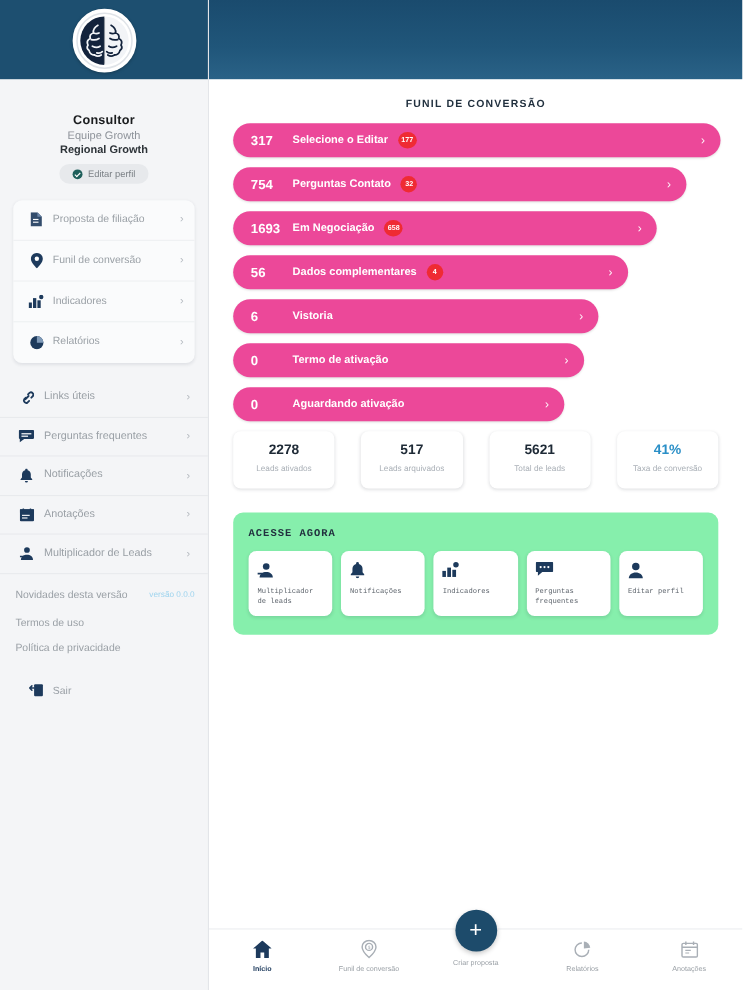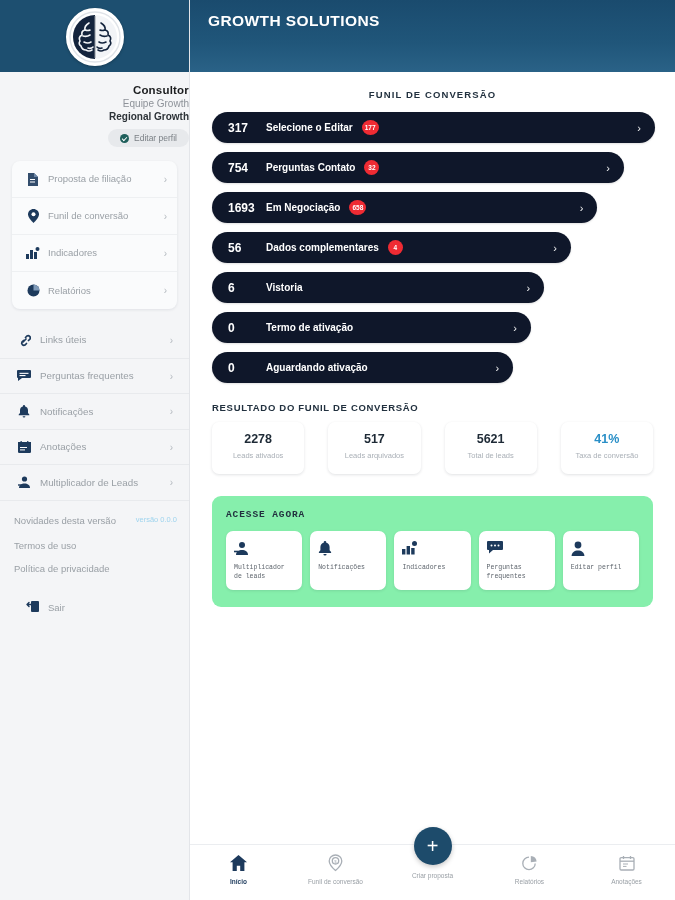--- a/index.html
+++ b/index.html
@@ -29,21 +29,21 @@
     width: 58px; height: 58px; border-radius: 50%;
     background: #ffffff;
     border: 2px solid #ffffff;
     display: flex; align-items: center; justify-content: center;
     overflow: hidden;
     box-shadow: 0 1px 3px rgba(0,0,0,.25);
   }
   .logo-wrap svg { display:block; }
 
   .profile {
-    padding-top: 12px; text-align: right;
+    padding-top: 32px; text-align: center;
     background: #f4f5f7;
   }
   .profile-name { font-size: 11.5px; font-weight: bold; color: #1b1d1f; letter-spacing: .2px; }
   .profile-line { font-size: 10px; color: #8d9299; margin-top: 2px; }
   .profile-line.b { color: #2d3338; font-weight: bold; }
   .edit-chip {
     display: inline-flex; align-items: center; gap: 5px;
     margin-top: 7px; padding: 4px 12px;
     background: #e7e9ec; border-radius: 11px;
     font-size: 8.5px; color: #7b8086;
@@ -111,21 +111,21 @@
   .topbar p { font-size: 10.5px; margin-top: 8px; opacity: .95; }
 
   .content { height: 793px; overflow: hidden; padding-bottom: 60px; }
 
   .sect-title-c {
     text-align:center; font-size: 9.5px; font-weight: bold;
     color: #22313f; letter-spacing: 1.1px; margin: 17px 0 12px 0;
   }
   .funnel { padding: 0 20px 0 22px; }
   .f-bar {
-    background: #0f172a; color:#fff; border-radius: 22px;
+    background: #ec4899; color:#fff; border-radius: 22px;
     height: 31px; margin-bottom: 9px;
     display:flex; align-items:center; padding: 0 14px 0 16px;
     cursor:pointer;
     box-shadow: 0 1px 2px rgba(0,0,0,.12);
   }
   .f-num { font-size: 12px; font-weight: bold; min-width: 30px; }
   .f-name { font-size: 10px; font-weight: bold; margin-left: 8px; white-space: nowrap; }
   .f-badge {
     margin-left: 9px; background: #ef2b33; color:#fff;
     font-size: 6.5px; font-weight: bold;
@@ -358,21 +358,20 @@
           <path d="M5 4.5 L1 4.5 M1 4.5 L3 2.5 M1 4.5 L3 6.5" stroke="#1d3a5c" stroke-width="1.4" fill="none" stroke-linecap="round"></path>
         </svg>
       </span>
       <span>Sair</span>
     </div>
   </aside>
 
   <main class="main">
 
     <div class="topbar">
-      <h1>GROWTH SOLUTIONS</h1>
     </div>
 
     <div class="content">
 
       <div class="sect-title-c">FUNIL DE CONVERSÃO</div>
 
       <div class="funnel">
         <div class="f-bar" style="width:100%">
           <span class="f-num">317</span>
           <span class="f-name">Selecione o Editar</span>
@@ -407,21 +406,20 @@
           <span class="f-name">Termo de ativação</span>
           <span class="f-arrow">›</span>
         </div>
         <div class="f-bar" style="width:68%">
           <span class="f-num">0</span>
           <span class="f-name">Aguardando ativação</span>
           <span class="f-arrow">›</span>
         </div>
       </div>
 
-      <div class="sect-title-l">RESULTADO DO FUNIL DE CONVERSÃO</div>
 
       <div class="stats">
         <div class="stat">
           <div class="stat-v">2278</div>
           <div class="stat-l">Leads ativados</div>
         </div>
         <div class="stat">
           <div class="stat-v">517</div>
           <div class="stat-l">Leads arquivados</div>
         </div>

